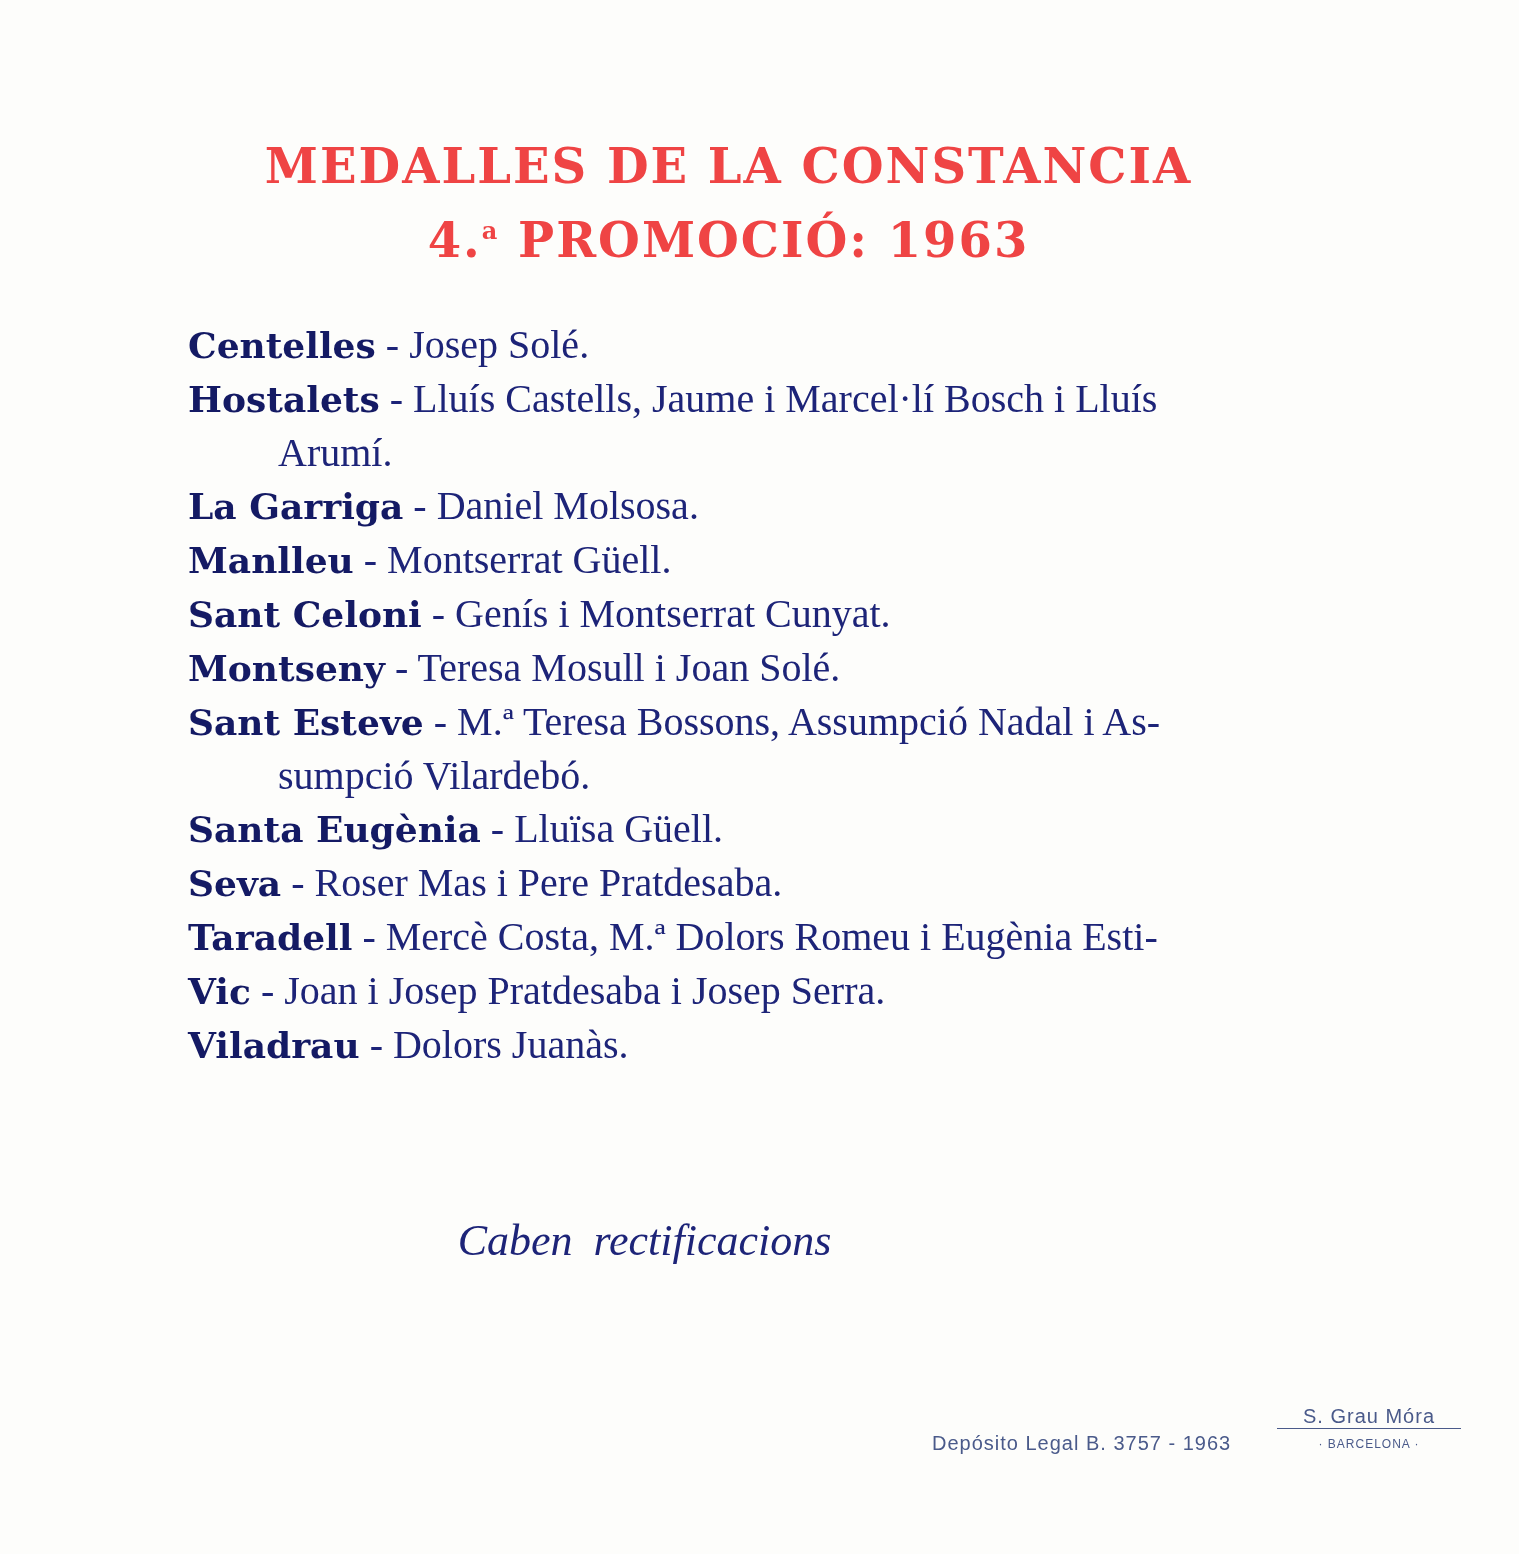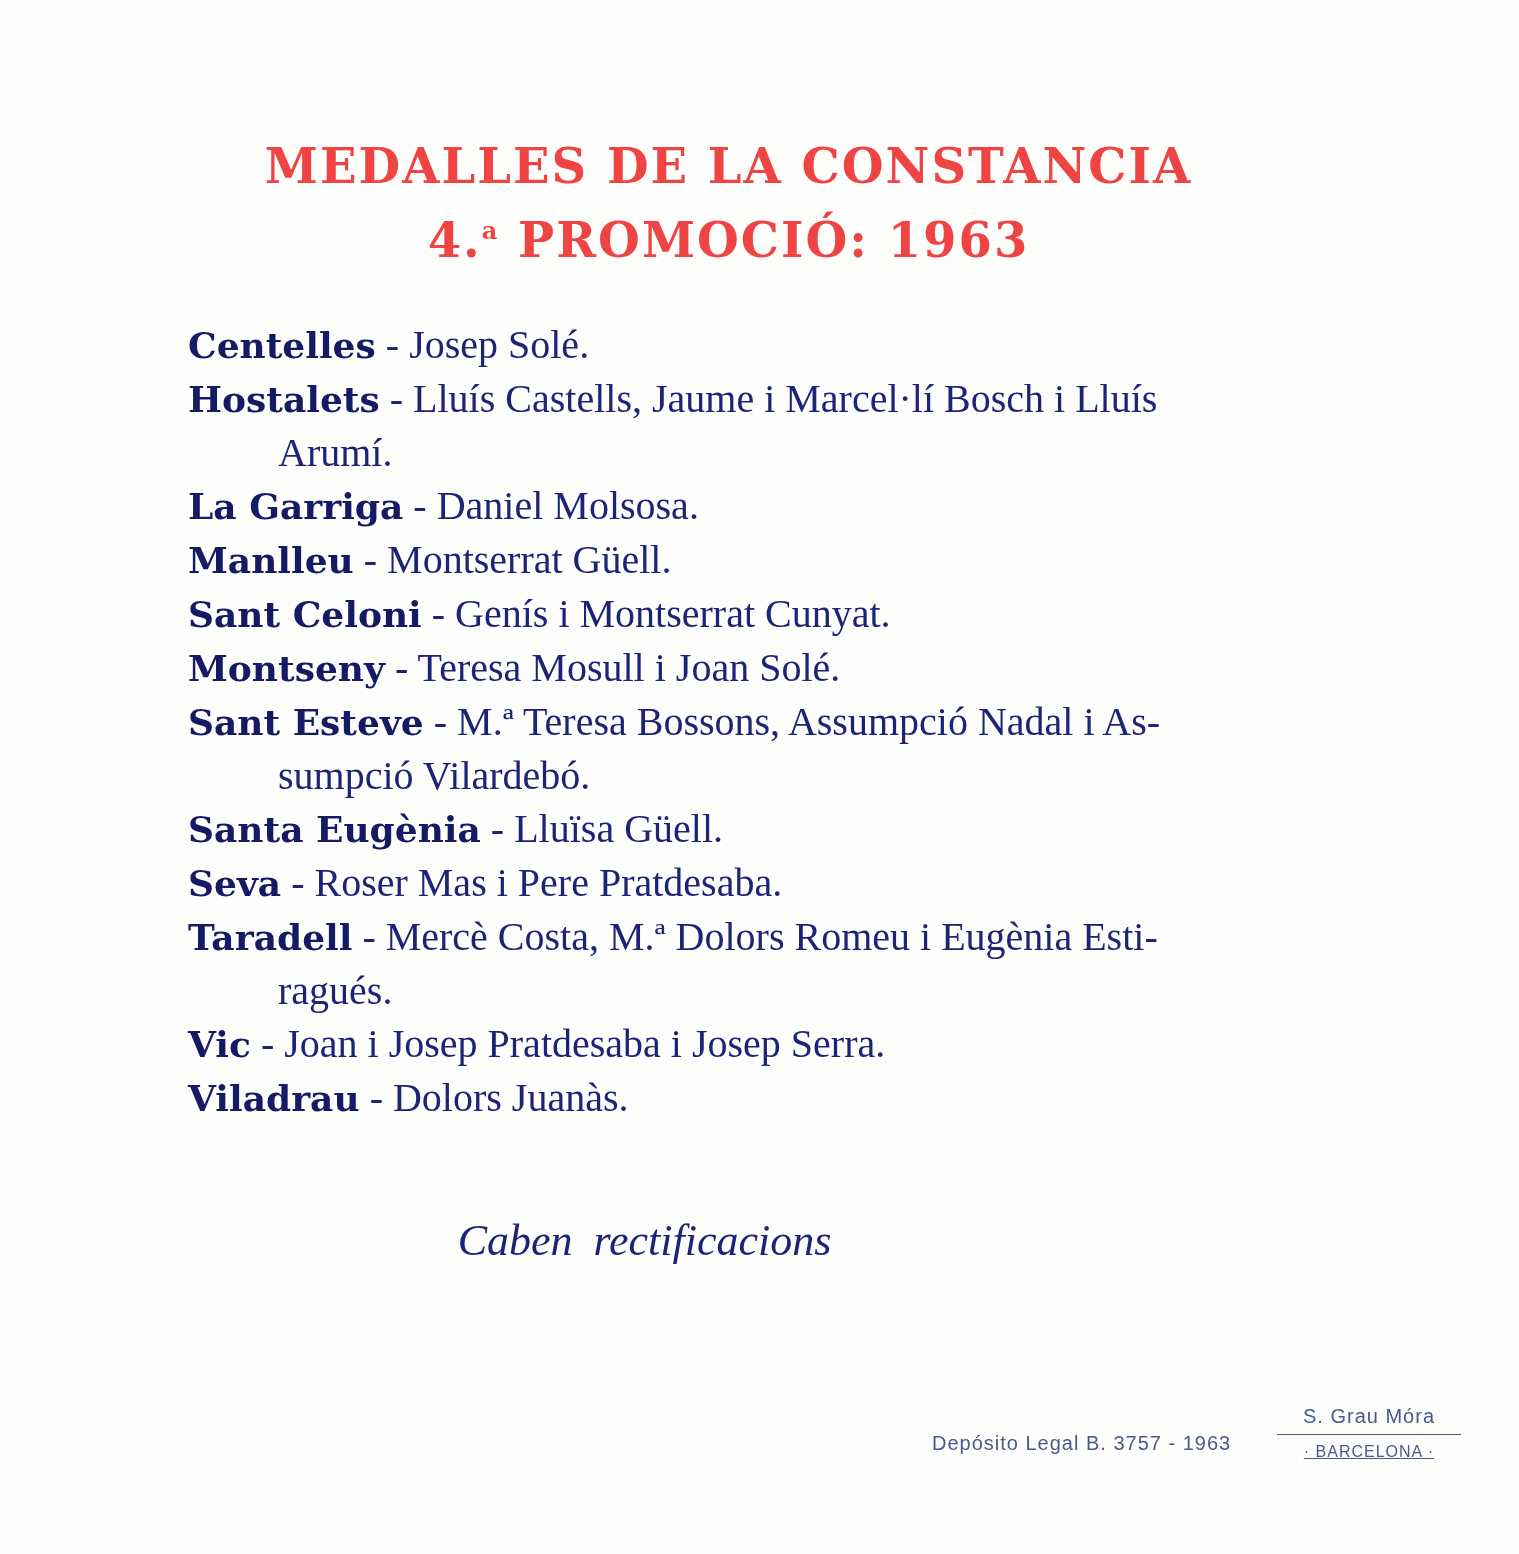--- a/index.html
+++ b/index.html
@@ -33,43 +33,43 @@
     color: #1d2478; word-spacing: 10px;
   }
   .legal {
     position: absolute; left: 932px; top: 1432px;
     font-family: "Liberation Sans", sans-serif; font-size: 20px; color: #4a5a8a; letter-spacing: 1px;
   }
   .printer {
     position: absolute; left: 1277px; top: 1405px; width: 184px; text-align: center;
     font-family: "Liberation Sans", sans-serif; color: #4a5a8a;
   }
-  .printer .name { font-size: 20px; letter-spacing: 1px; padding-bottom: 6px; border-bottom: 1.5px solid #4a5a8a; }
-  .printer .city { font-size: 16px; letter-spacing: 1px; padding-top: 8px; text-decoration: underline; }
+  .printer .name { font-size: 20px; letter-spacing: 1px; padding-bottom: 0; border-bottom: 1.5px solid #4a5a8a; }
+  .printer .city { font-size: 12px; letter-spacing: 1px; padding-top: 8px; }
 </style>
 </head>
 <body>
 
 <div class="title t1">MEDALLES DE LA CONSTANCIA</div>
 <div class="title t2">
   <span>4.</span><sup>a</sup>
   <span>PROMOCIÓ: 1963</span>
 </div>
 
 <div class="list" id="list">
     <div class="entry"><span class="place">Centelles</span> - <span>Josep Solé.</span></div>
     <div class="entry"><span class="place">Hostalets</span> - <span>Lluís Castells, Jaume i Marcel·lí Bosch i Lluís</span><span class="cont">Arumí.</span></div>
     <div class="entry"><span class="place">La Garriga</span> - <span>Daniel Molsosa.</span></div>
     <div class="entry"><span class="place">Manlleu</span> - <span>Montserrat Güell.</span></div>
     <div class="entry"><span class="place">Sant Celoni</span> - <span>Genís i Montserrat Cunyat.</span></div>
     <div class="entry"><span class="place">Montseny</span> - <span>Teresa Mosull i Joan Solé.</span></div>
     <div class="entry"><span class="place">Sant Esteve</span> - <span>M.ª Teresa Bossons, Assumpció Nadal i As-</span><span class="cont">sumpció Vilardebó.</span></div>
     <div class="entry"><span class="place">Santa Eugènia</span> - <span>Lluïsa Güell.</span></div>
     <div class="entry"><span class="place">Seva</span> - <span>Roser Mas i Pere Pratdesaba.</span></div>
-    <div class="entry"><span class="place">Taradell</span> - <span>Mercè Costa, M.ª Dolors Romeu i Eugènia Esti-</span><span class="cont">ragués.</span></div>
+    <div class="entry"><span class="place">Taradell</span> - <span>Mercè Costa, M.ª Dolors Romeu i Eugènia Esti-</span></div>
     <div class="entry"><span class="place">Vic</span> - <span>Joan i Josep Pratdesaba i Josep Serra.</span></div>
     <div class="entry"><span class="place">Viladrau</span> - <span>Dolors Juanàs.</span></div>
   </div>
 
 <div class="note">Caben rectificacions</div>
 
 <div class="legal">Depósito Legal B. 3757 - 1963</div>
 <div class="printer">
   <div class="name">S. Grau Móra</div>
   <div class="city">· BARCELONA ·</div>

